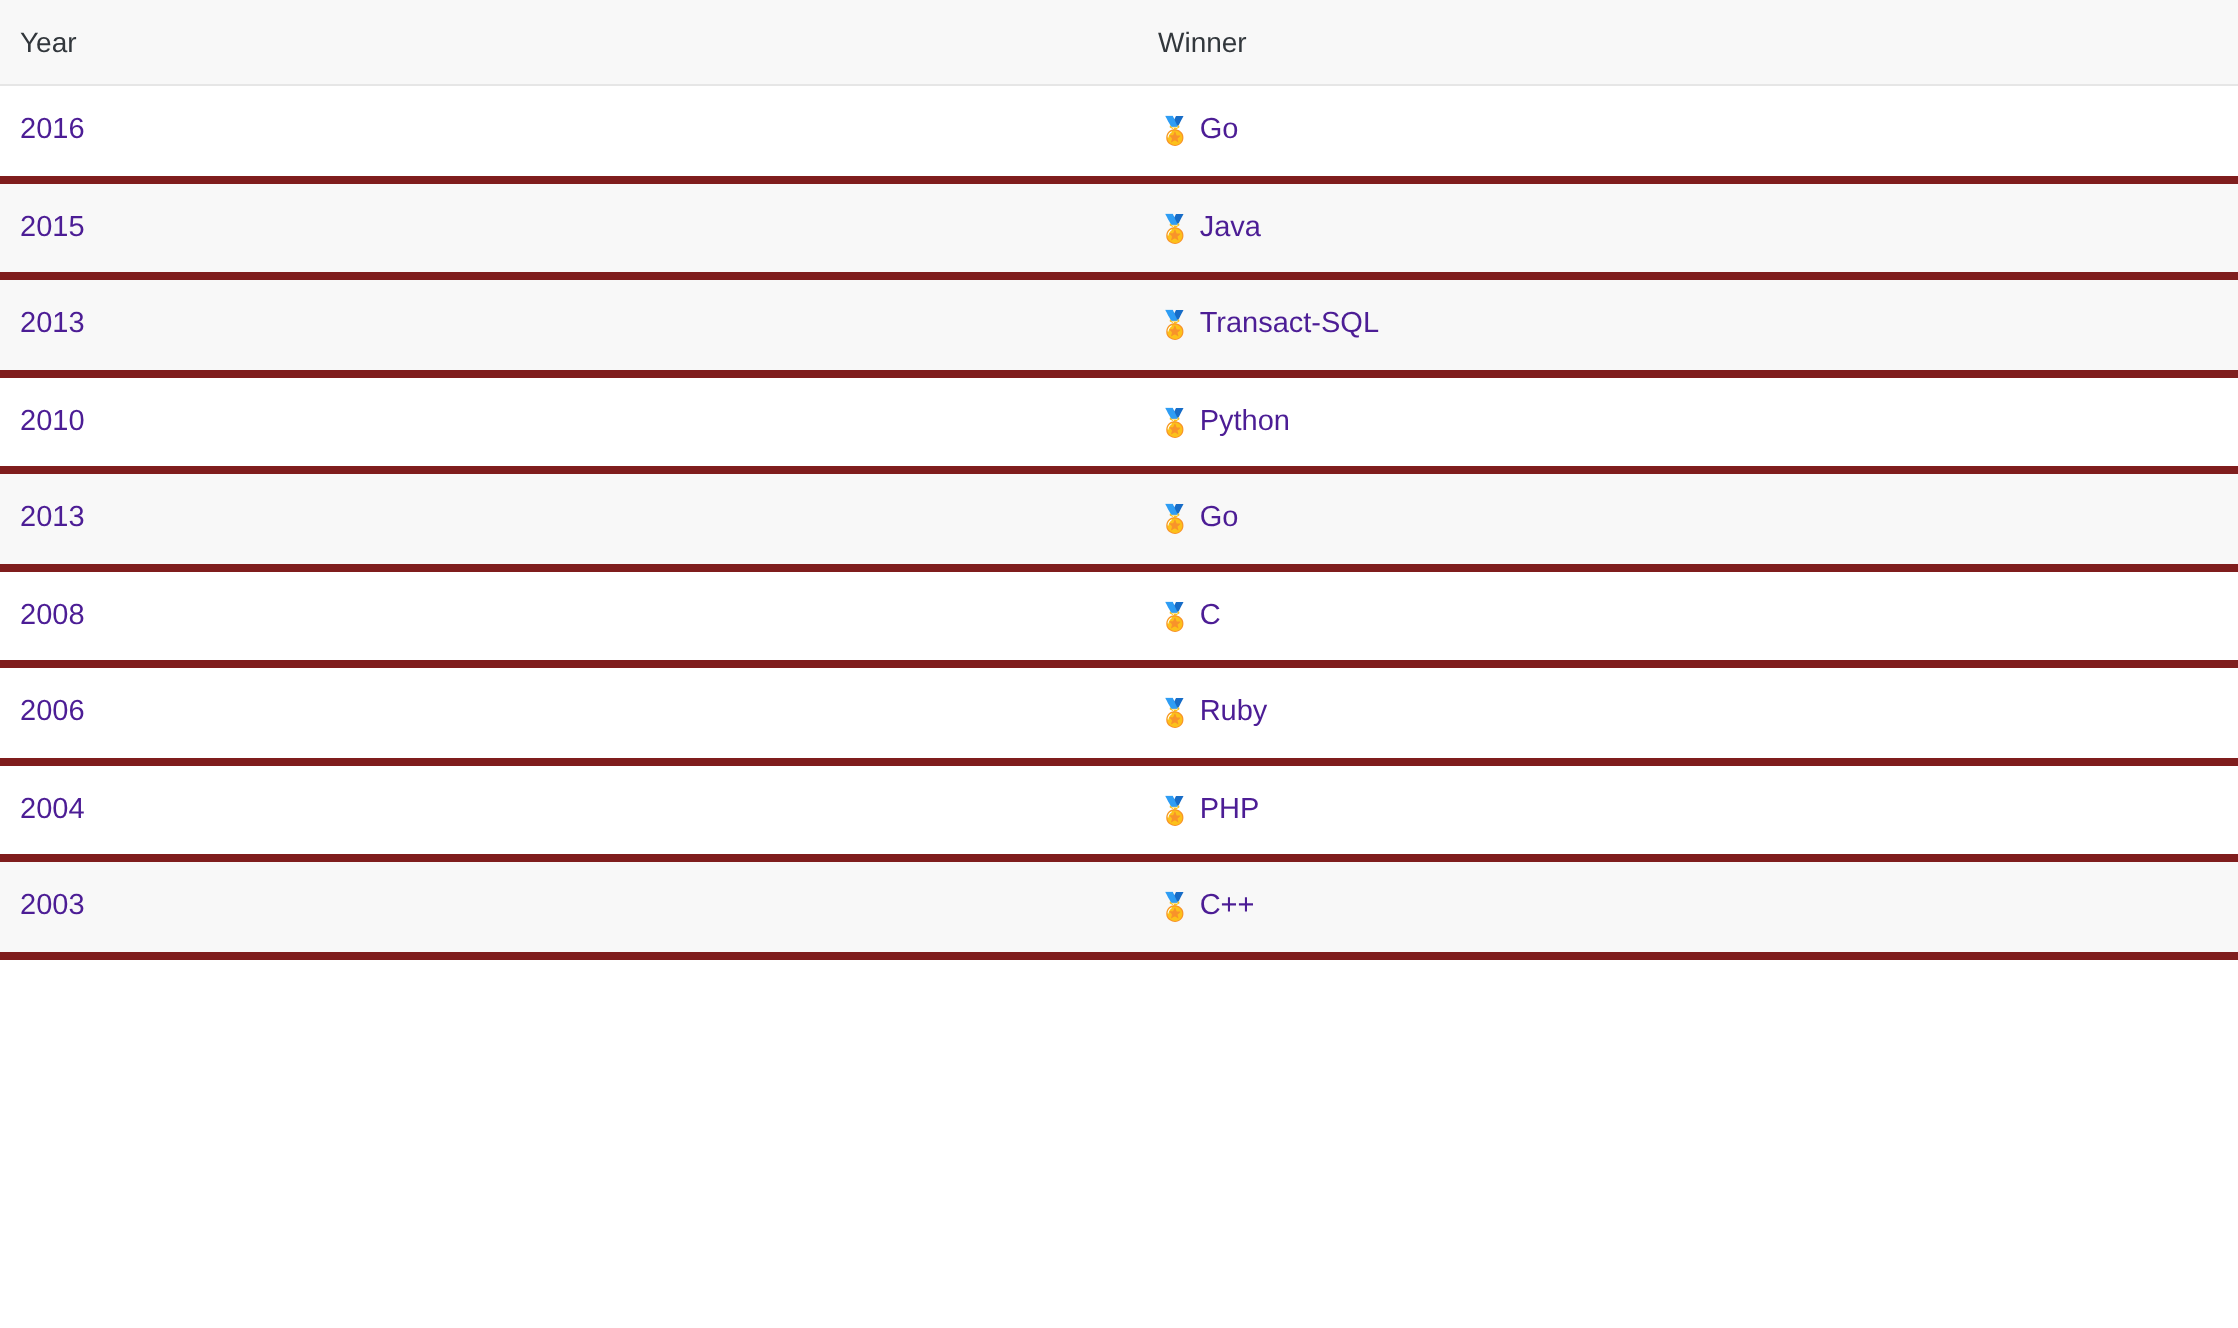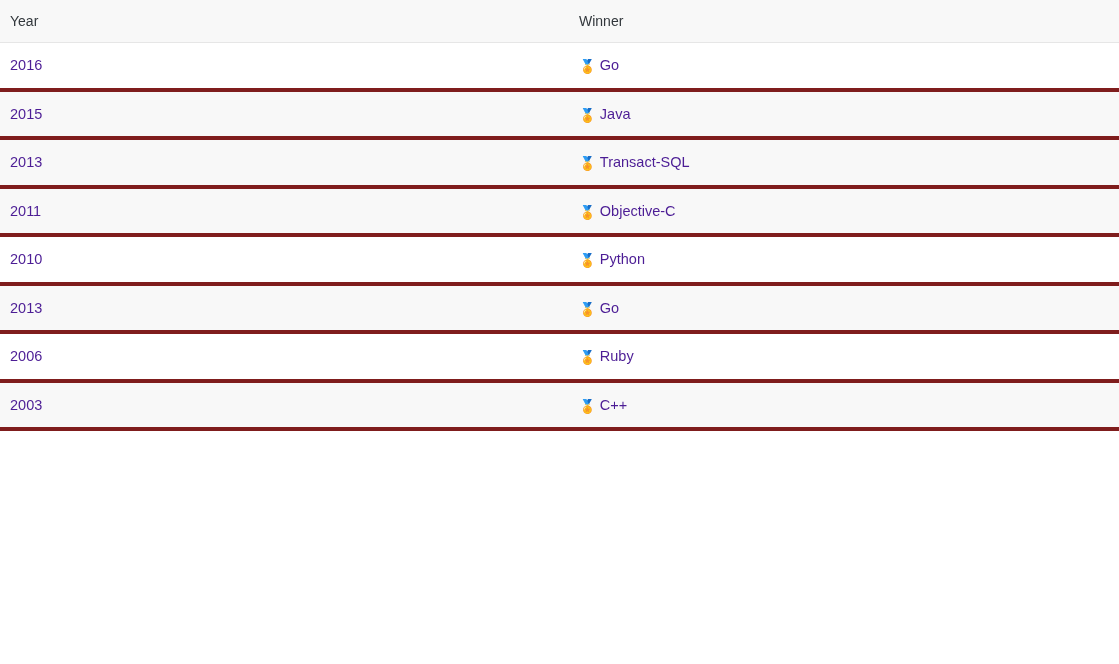--- a/index.html
+++ b/index.html
@@ -104,35 +104,39 @@
           <td><span class="medal">🏅</span><span class="winner-name">Go</span></td>
         </tr>
         <tr class="row-odd">
           <td><span class="cell-inner">2015</span></td>
           <td><span class="medal">🏅</span><span class="winner-name">Java</span></td>
         </tr>
         <tr class="row-odd">
           <td><span class="cell-inner">2013</span></td>
           <td><span class="medal">🏅</span><span class="winner-name">Transact-SQL</span></td>
         </tr>
-        <tr class="row-odd">
-          <td><span class="cell-inner">2011</span></td>
-          <td><span class="medal">🏅</span><span class="winner-name">Objective-C</span></td>
-        </tr>
         <tr class="row-even">
           <td><span class="cell-inner">2010</span></td>
           <td><span class="medal">🏅</span><span class="winner-name">Python</span></td>
         </tr>
         <tr class="row-odd">
           <td><span class="cell-inner">2013</span></td>
           <td><span class="medal">🏅</span><span class="winner-name">Go</span></td>
         </tr>
         <tr class="row-even">
+          <td><span class="cell-inner">2008</span></td>
+          <td><span class="medal">🏅</span><span class="winner-name">C</span></td>
+        </tr>
+        <tr class="row-even">
           <td><span class="cell-inner">2006</span></td>
           <td><span class="medal">🏅</span><span class="winner-name">Ruby</span></td>
+        </tr>
+        <tr class="row-even">
+          <td><span class="cell-inner">2004</span></td>
+          <td><span class="medal">🏅</span><span class="winner-name">PHP</span></td>
         </tr>
         <tr class="row-odd">
           <td><span class="cell-inner">2003</span></td>
           <td><span class="medal">🏅</span><span class="winner-name">C++</span></td>
         </tr>
       </tbody>
   </table>
 </div>
 
 </body></html>

